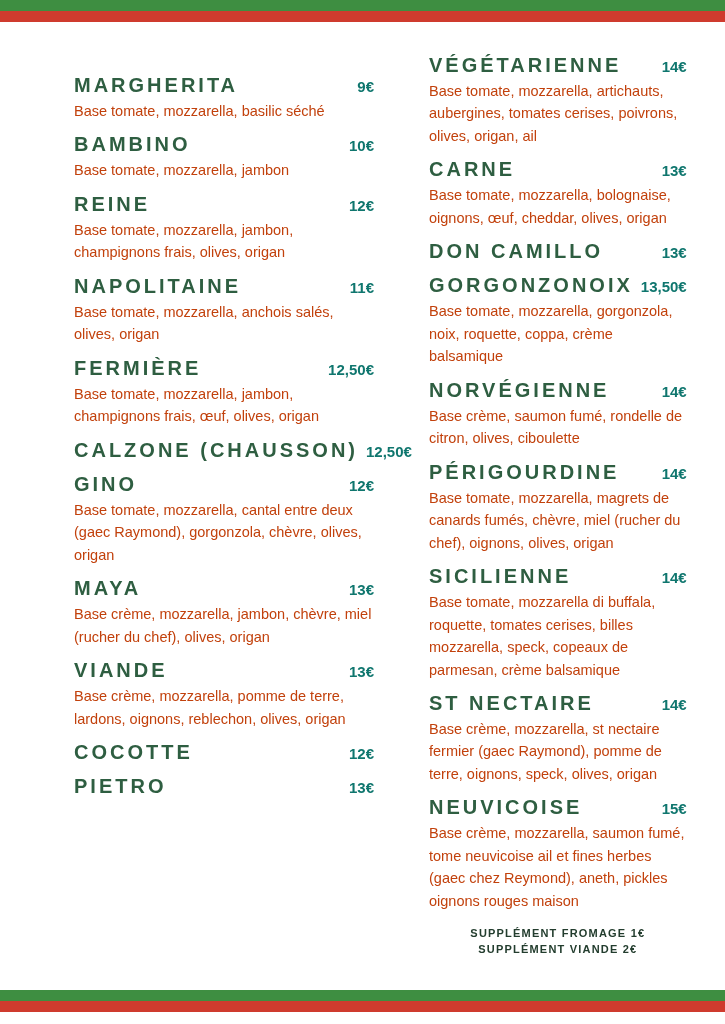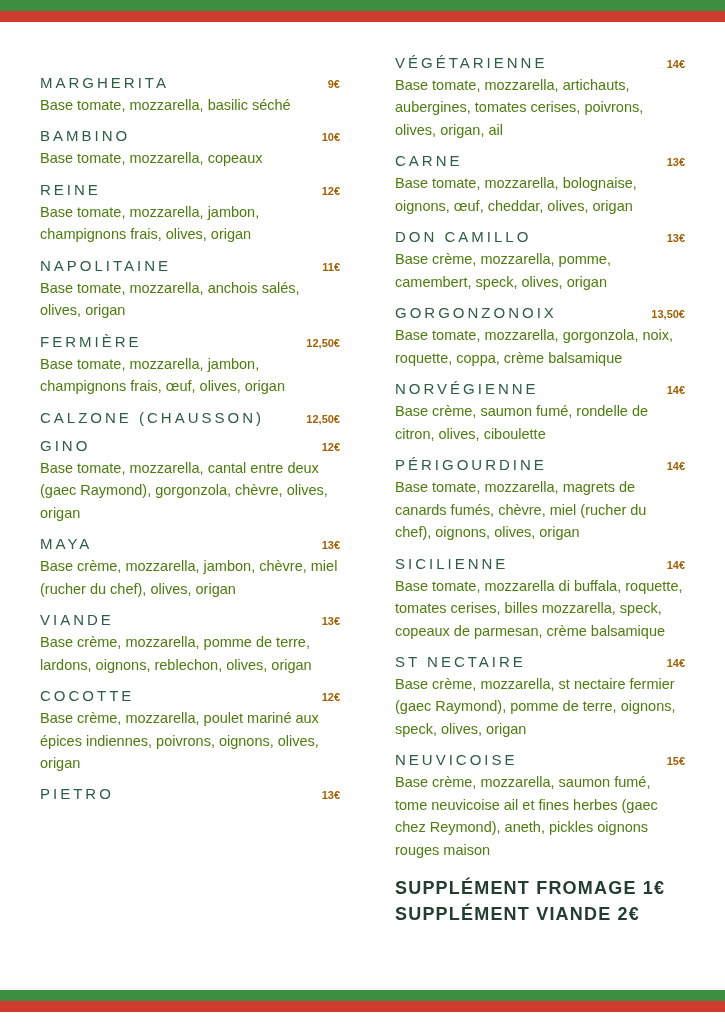--- a/index.html
+++ b/index.html
@@ -22,55 +22,55 @@
   .stripe-bottom-red   { bottom: 12px; background: var(--flag-red, #cf3b2e); }
 
   .content {
     position: absolute;
     top: 0; left: 0; right: 0;
     display: flex;
     padding: 54px 40px 0 40px;
     gap: 55px;
   }
   .column { display: block; }
-  .column-left  { width: 300px; margin-top: 20px; }
+  .column-left  { width: 300px; margin-top: 20px; margin-left: 34px; }
   .column-right { width: 290px; }
 
   .menu-item { margin-bottom: 11px; }
   .item-header {
     display: flex;
     justify-content: space-between;
     align-items: baseline;
     margin-bottom: 3px;
   }
   .item-name {
     color: var(--name-green, #2e5e41);
-    font-weight: normal;
-    font-size: 15px;
+    font-weight: bold;
+    font-size: 20px;
     letter-spacing: 3px;
     white-space: nowrap;
   }
   .item-price {
-    color: #a16207;
+    color: #0f766e;
     font-weight: bold;
-    font-size: 11px;
+    font-size: 15px;
     white-space: nowrap;
     padding-left: 8px;
   }
   .item-desc {
     font-size: 14.5px;
     line-height: 1.55;
-    color: #4d7c0f;
+    color: #c2410c;
   }
 
   .footer-note {
     margin-top: 14px;
-    text-align: left;
+    text-align: center;
     font-weight: bold;
-    font-size: 18px;
+    font-size: 11px;
     letter-spacing: 1.2px;
     color: var(--footer-color, #233d2e);
     line-height: 1.45;
   }
 </style>
 </head>
 <body>
 
 <div class="page">
   <div class="stripe stripe-top-green"></div>
@@ -84,21 +84,21 @@
       <span class="item-price">9€</span>
     </div>
     <div class="item-desc">Base tomate, mozzarella, basilic séché</div>
   </div>
 
   <div class="menu-item">
     <div class="item-header">
       <span class="item-name">BAMBINO</span>
       <span class="item-price">10€</span>
     </div>
-    <div class="item-desc">Base tomate, mozzarella, copeaux</div>
+    <div class="item-desc">Base tomate, mozzarella, jambon</div>
   </div>
 
   <div class="menu-item">
     <div class="item-header">
       <span class="item-name">REINE</span>
       <span class="item-price">12€</span>
     </div>
     <div class="item-desc">Base tomate, mozzarella, jambon, champignons frais, olives, origan</div>
   </div>
 
@@ -147,21 +147,20 @@
       <span class="item-price">13€</span>
     </div>
     <div class="item-desc">Base crème, mozzarella, pomme de terre, lardons, oignons, reblechon, olives, origan</div>
   </div>
 
   <div class="menu-item">
     <div class="item-header">
       <span class="item-name">COCOTTE</span>
       <span class="item-price">12€</span>
     </div>
-    <div class="item-desc">Base crème, mozzarella, poulet mariné aux épices indiennes, poivrons, oignons, olives, origan</div>
   </div>
 
   <div class="menu-item">
     <div class="item-header">
       <span class="item-name">PIETRO</span>
       <span class="item-price">13€</span>
     </div>
   </div>
 </div>
 
@@ -181,21 +180,20 @@
       <span class="item-price">13€</span>
     </div>
     <div class="item-desc">Base tomate, mozzarella, bolognaise, oignons, œuf, cheddar, olives, origan</div>
   </div>
 
   <div class="menu-item">
     <div class="item-header">
       <span class="item-name">DON CAMILLO</span>
       <span class="item-price">13€</span>
     </div>
-    <div class="item-desc">Base crème, mozzarella, pomme, camembert, speck, olives, origan</div>
   </div>
 
   <div class="menu-item">
     <div class="item-header">
       <span class="item-name">GORGONZONOIX</span>
       <span class="item-price">13,50€</span>
     </div>
     <div class="item-desc">Base tomate, mozzarella, gorgonzola, noix, roquette, coppa, crème balsamique</div>
   </div>
 

